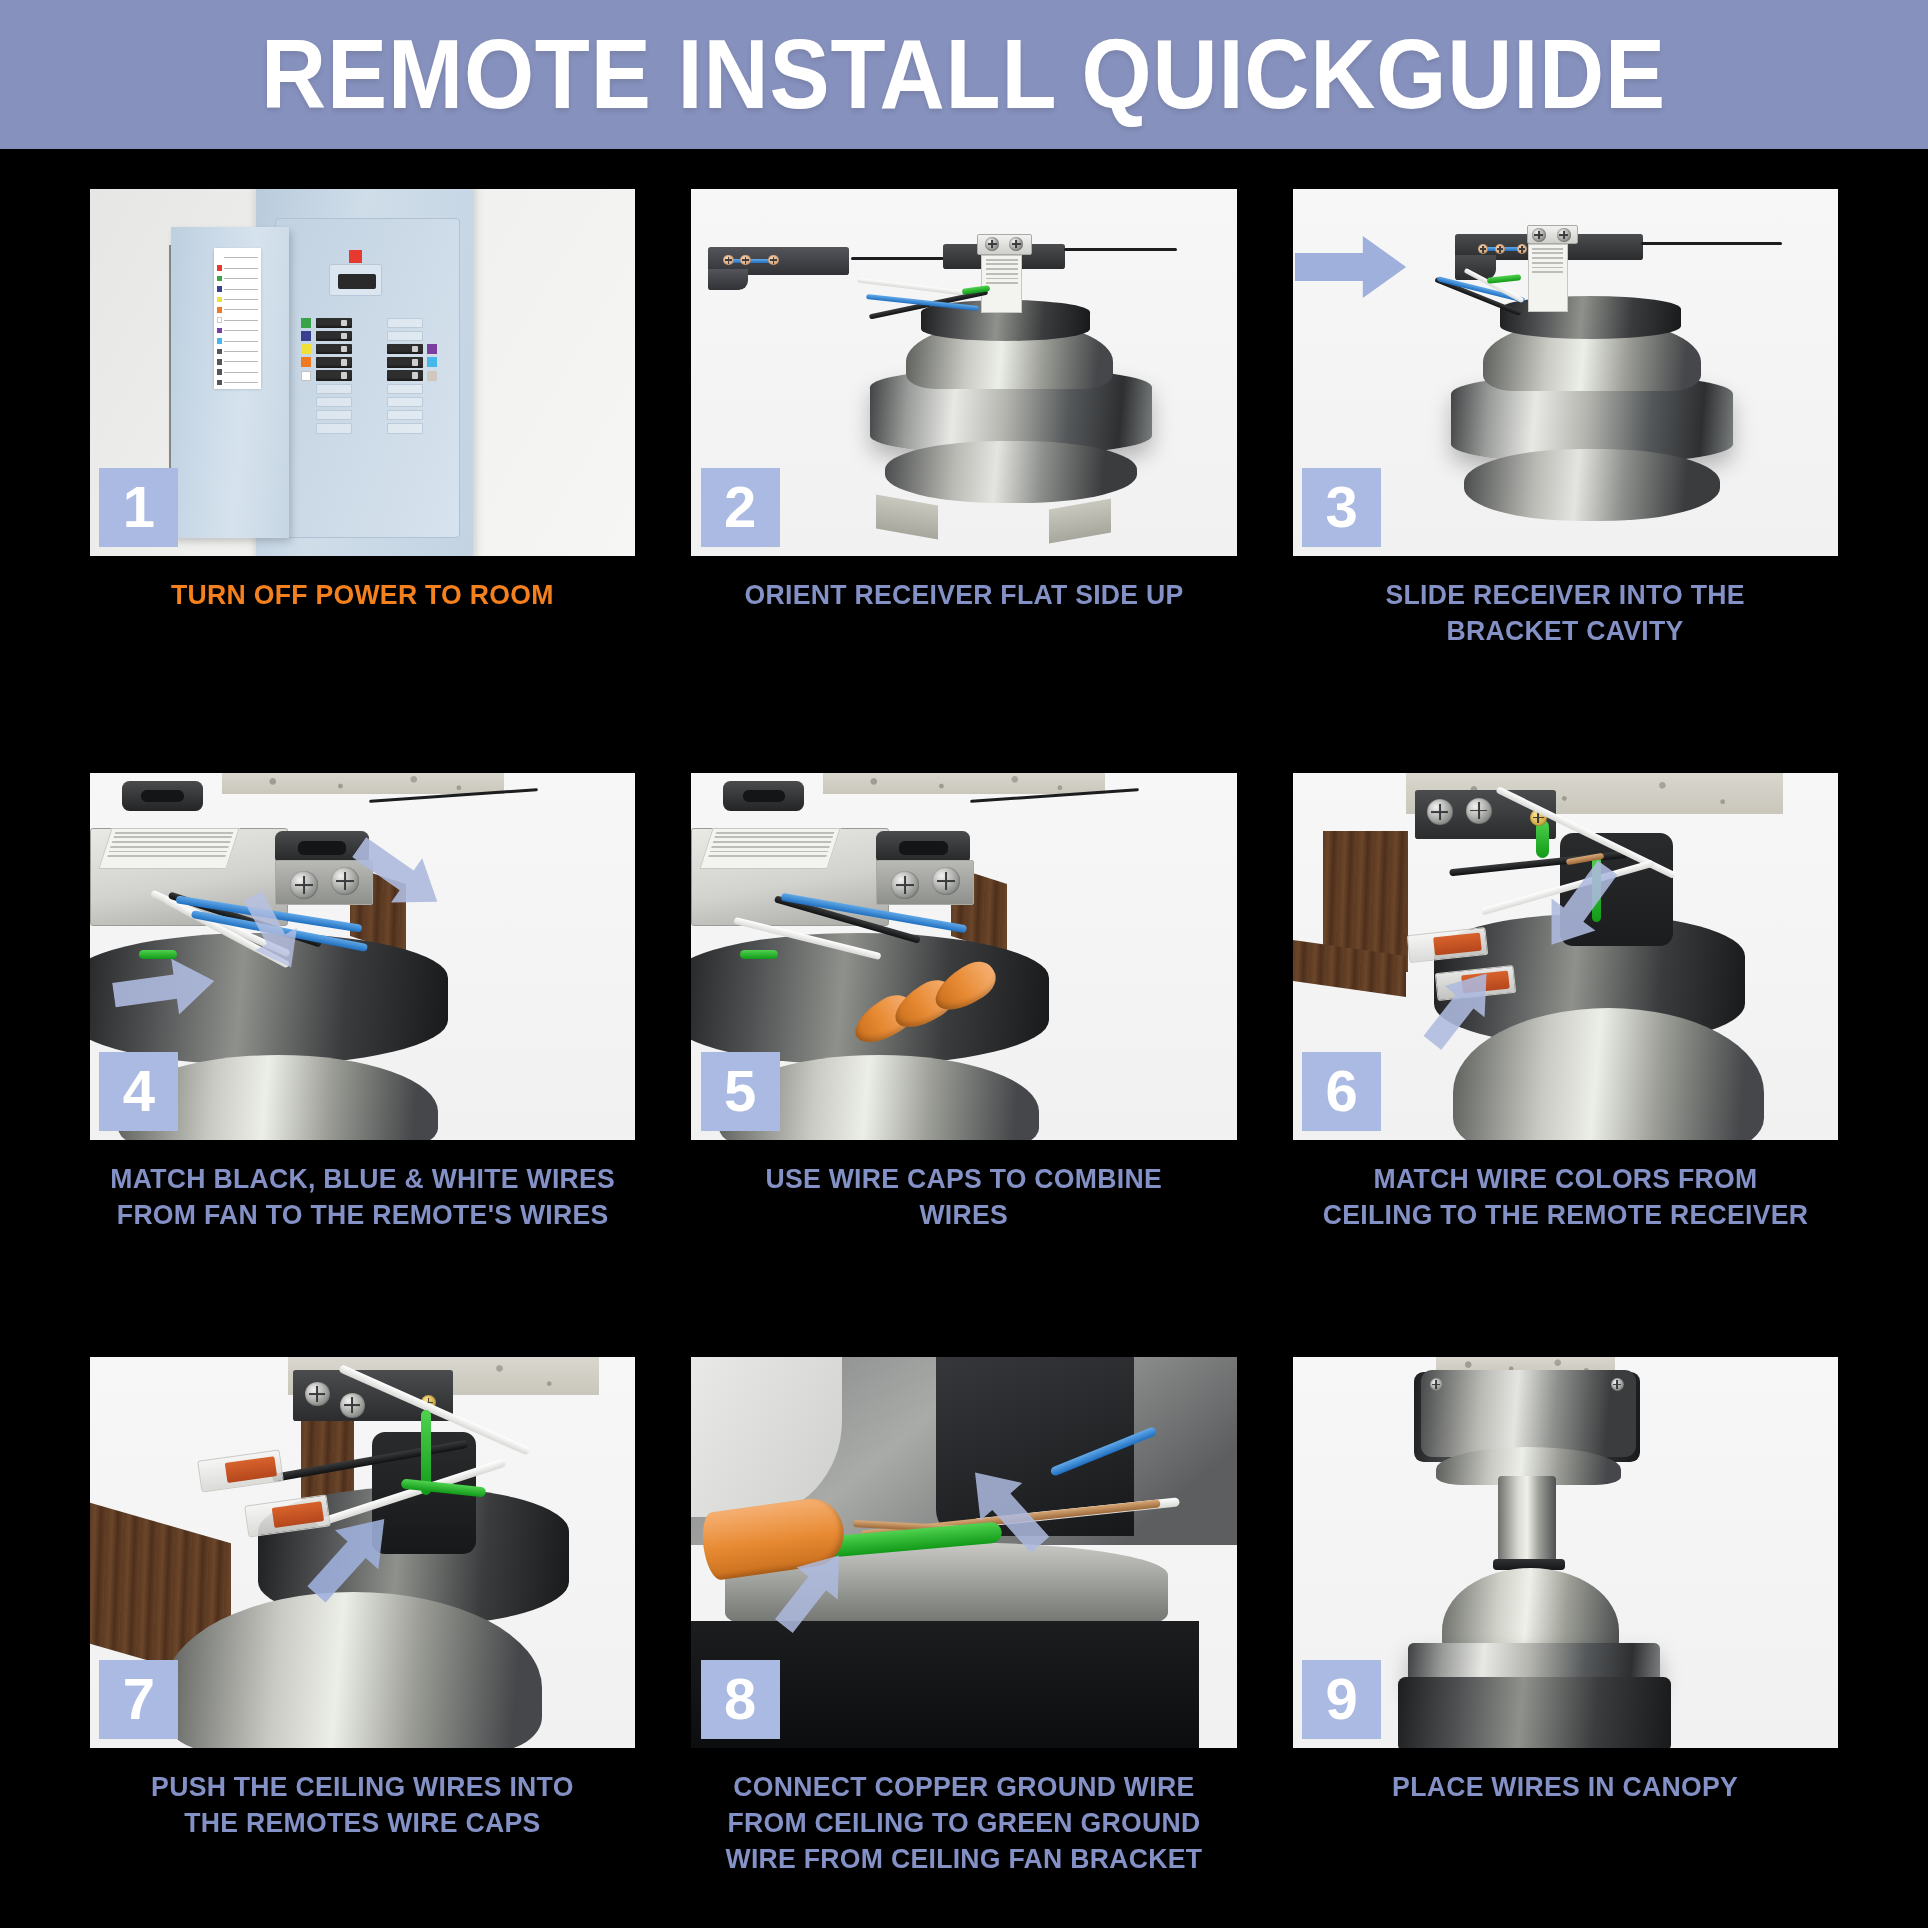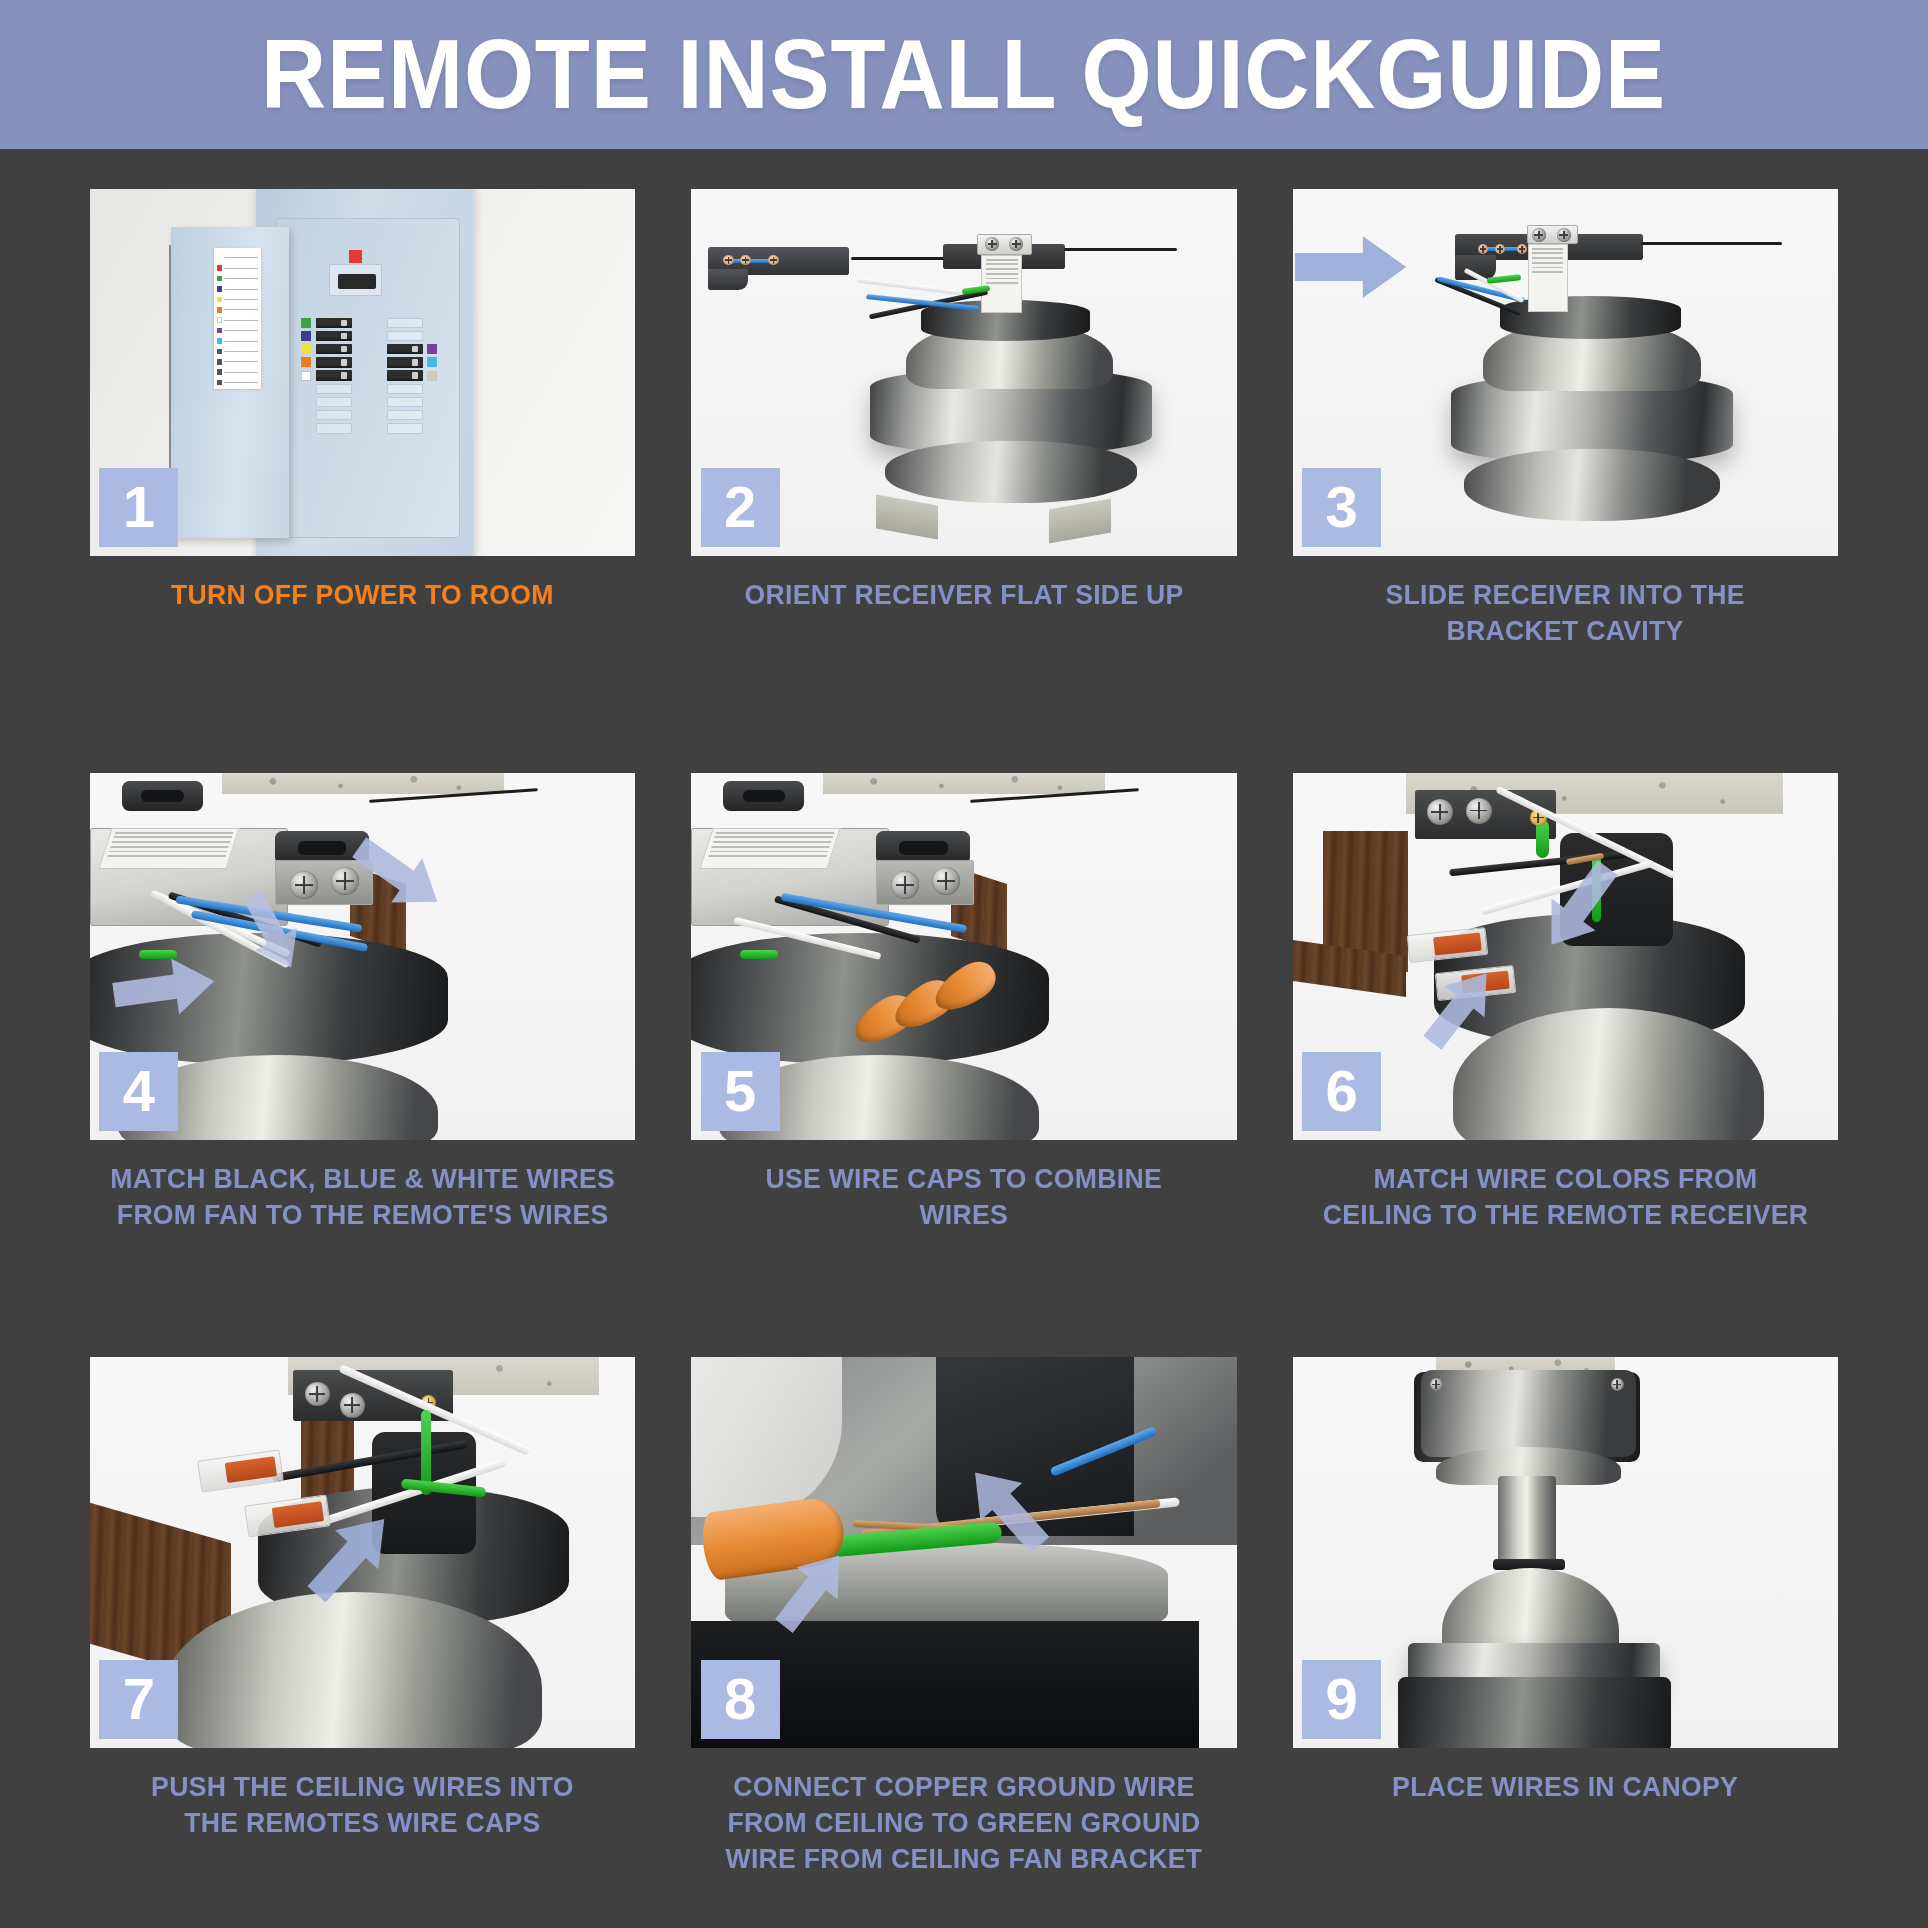--- a/index.html
+++ b/index.html
@@ -2,21 +2,21 @@
 <html style="font-size:15px"><head>
 <meta charset="utf-8">
 <style>
   * { box-sizing: border-box; margin: 0; padding: 0; }
   html, body {
     width: 1928px; height: 1928px;
     background: #ffffff;
     font-family: "Liberation Sans", sans-serif;
     overflow: hidden;
   }
-  .page { position: relative; width: 1928px; height: 1928px; background: #404040; }
+  .page { position: relative; width: 1928px; height: 1928px; background: #000000; }
 
   
   .header {
     position: absolute; left: 0; top: 0; width: 1928px; height: 149px;
     background: #8691bd;
     display: flex; align-items: center; justify-content: center;
   }
   .header-title {
     color: #ffffff;
     font-size: 98px;

